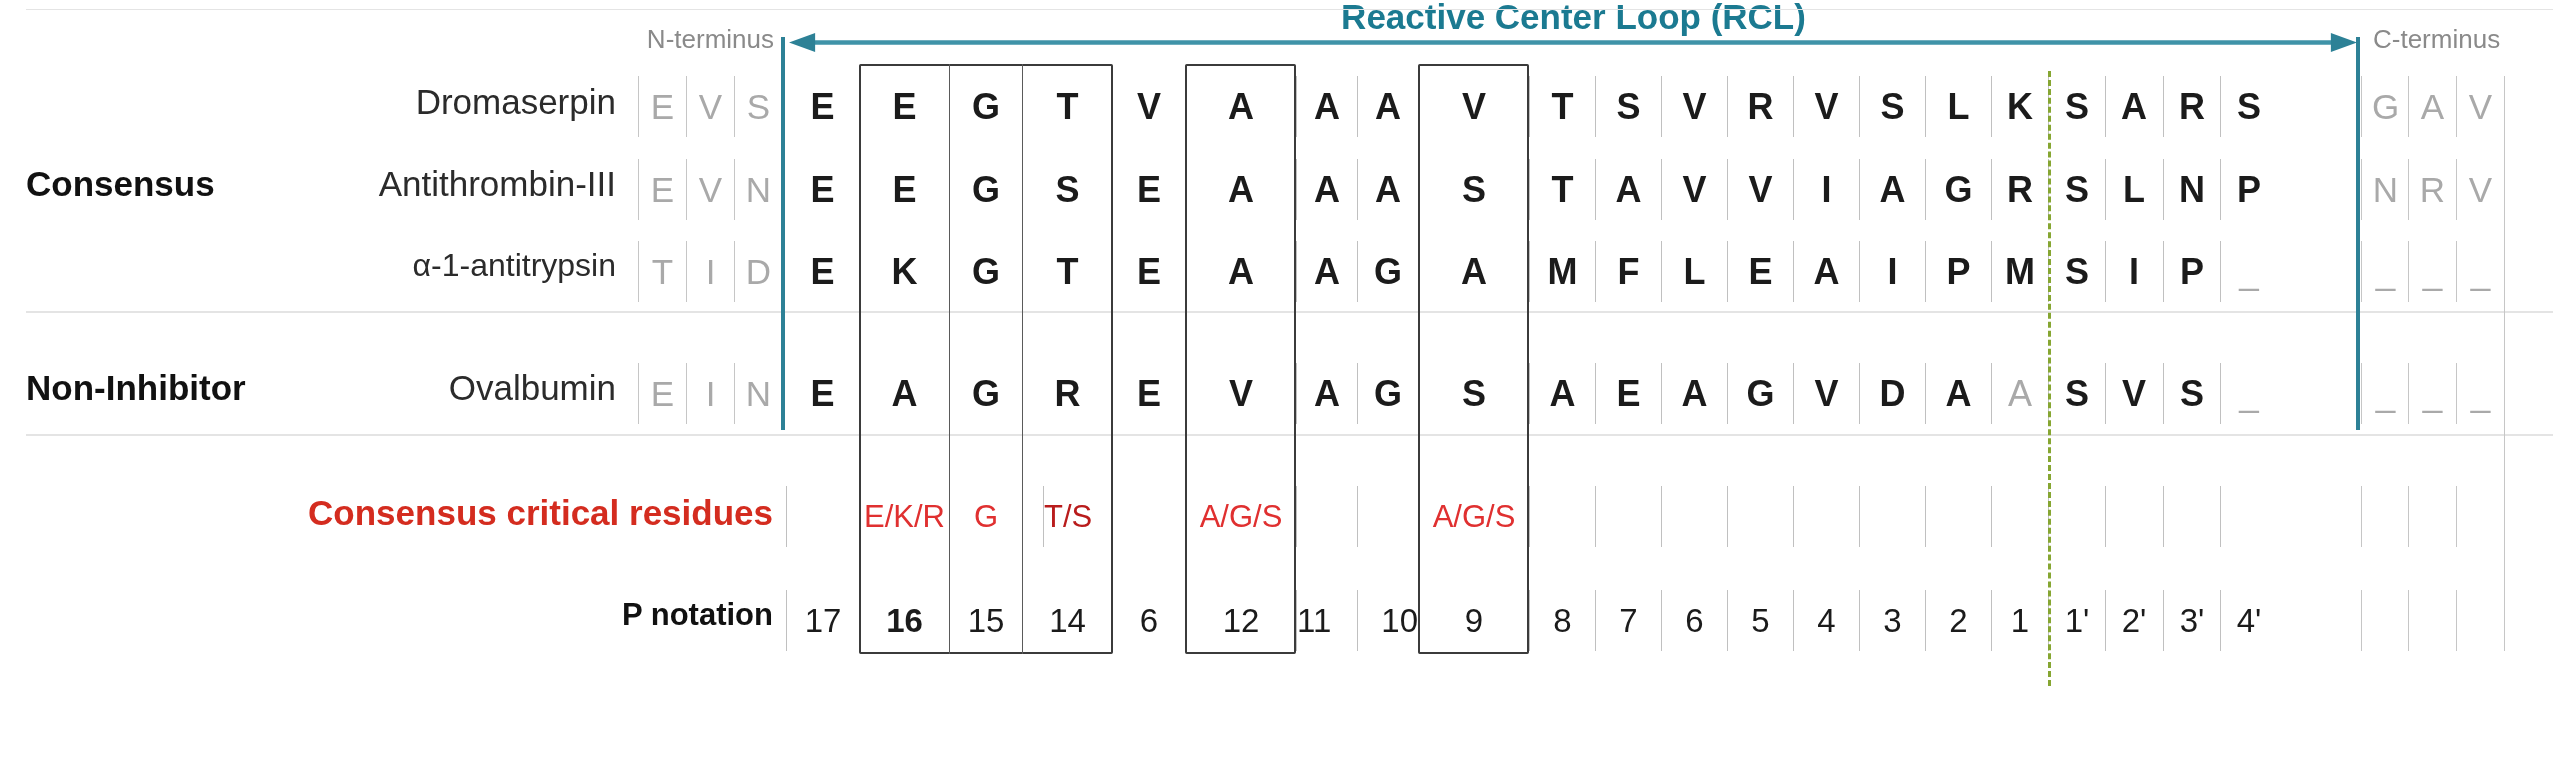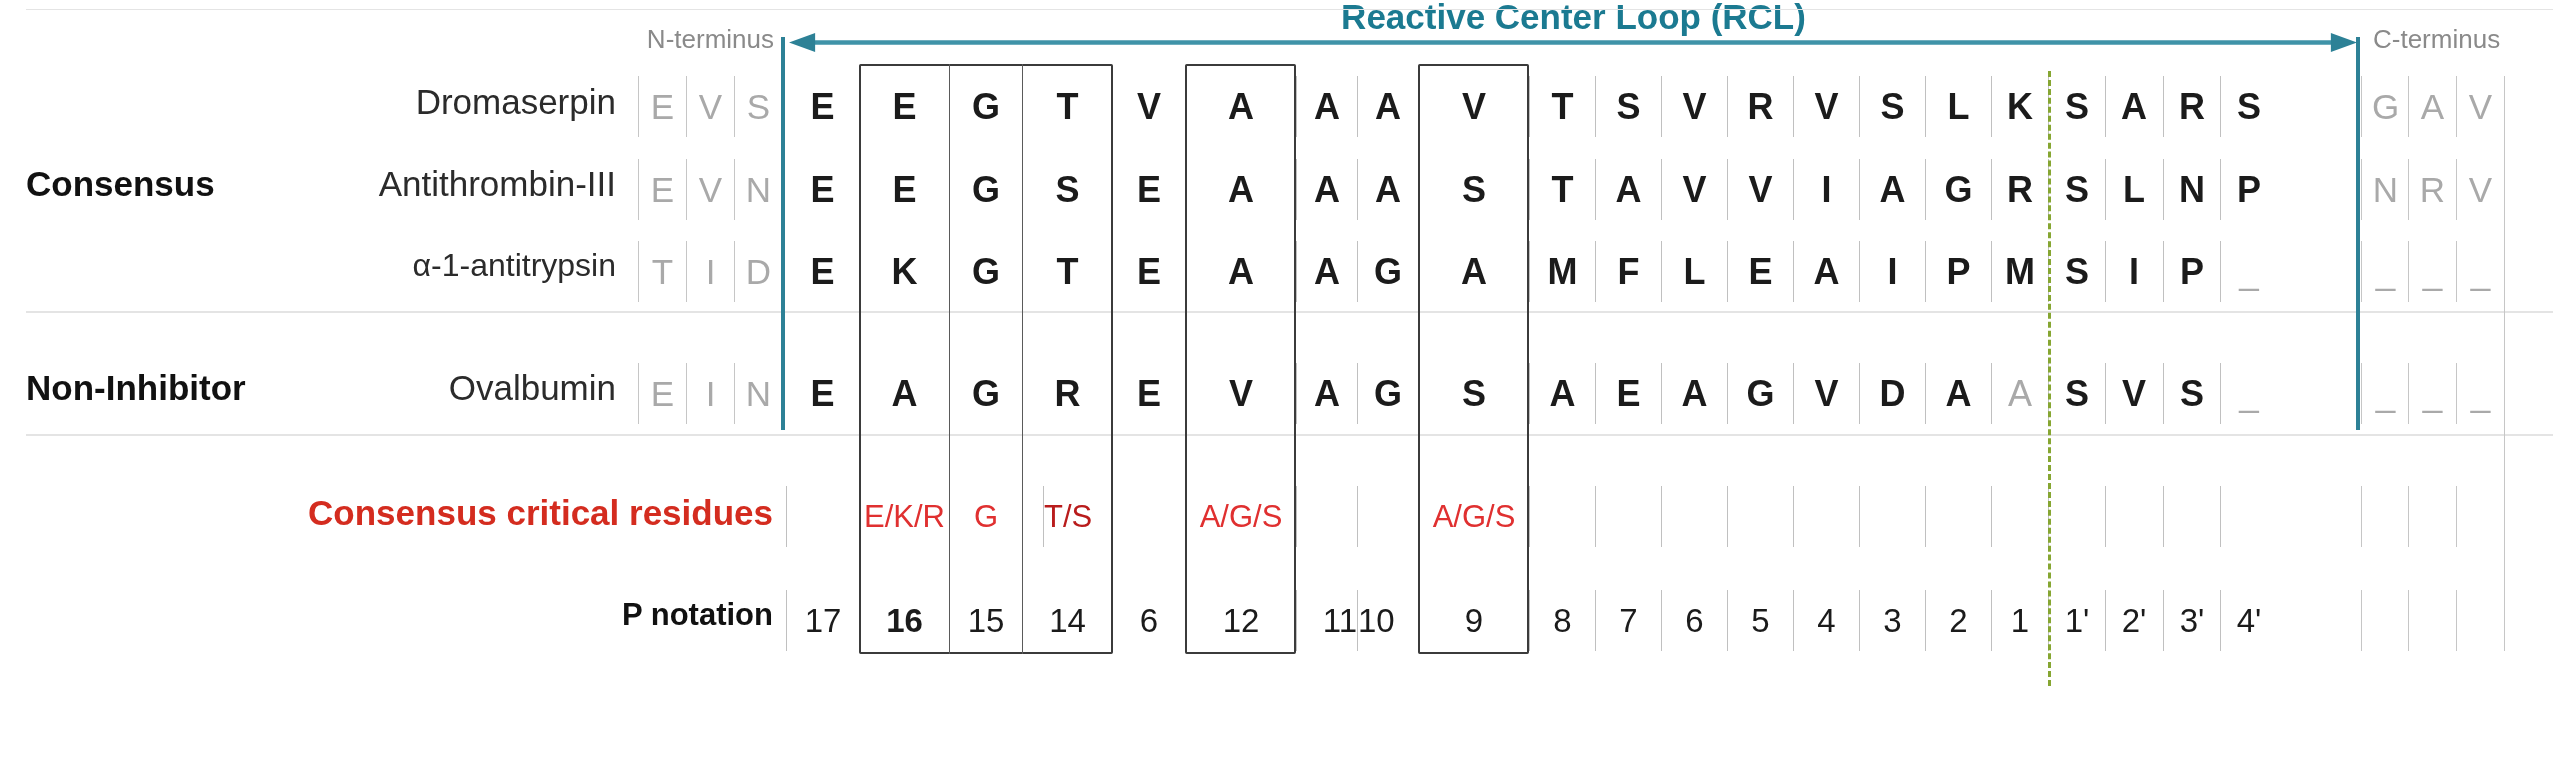--- a/index.html
+++ b/index.html
@@ -293,22 +293,22 @@
     <div style="position: absolute; left: 2105px; top: 486px; width: 57px; height: 61px; line-height: 61px; text-align: center; font-size: 31px; color: rgb(224, 48, 48); border-left: 0.9px solid rgb(192, 192, 192);"></div>
     <div style="position: absolute; left: 2163px; top: 486px; width: 57px; height: 61px; line-height: 61px; text-align: center; font-size: 31px; color: rgb(224, 48, 48); border-left: 0.9px solid rgb(192, 192, 192);"></div>
     <div style="position: absolute; left: 2220px; top: 486px; width: 57px; height: 61px; line-height: 61px; text-align: center; font-size: 31px; color: rgb(224, 48, 48); border-left: 0.9px solid rgb(192, 192, 192);"></div>
     <div style="position: absolute; left: 0px; top: 597px; width: 773px; text-align: right; font-size: 31px; font-weight: bold; color: rgb(17, 17, 17);">P notation</div>
     <div style="position: absolute; left: 786px; top: 590px; width: 73px; height: 61px; line-height: 61px; text-align: center; font-size: 33px; color: rgb(27, 27, 27); border-left: 0.9px solid rgb(192, 192, 192);">17</div>
     <div style="position: absolute; left: 859px; top: 590px; width: 90px; height: 61px; line-height: 61px; text-align: center; font-size: 33px; color: rgb(27, 27, 27); border-left: 0.9px solid rgb(192, 192, 192); font-weight: bold;">16</div>
     <div style="position: absolute; left: 949px; top: 590px; width: 73px; height: 61px; line-height: 61px; text-align: center; font-size: 33px; color: rgb(27, 27, 27); border-left: 0.9px solid rgb(192, 192, 192);">15</div>
     <div style="position: absolute; left: 1022px; top: 590px; width: 90px; height: 61px; line-height: 61px; text-align: center; font-size: 33px; color: rgb(27, 27, 27); border-left: 0.9px solid rgb(192, 192, 192);">14</div>
     <div style="position: absolute; left: 1112px; top: 590px; width: 73px; height: 61px; line-height: 61px; text-align: center; font-size: 33px; color: rgb(27, 27, 27); border-left: 0.9px solid rgb(192, 192, 192);">6</div>
     <div style="position: absolute; left: 1185px; top: 590px; width: 111px; height: 61px; line-height: 61px; text-align: center; font-size: 33px; color: rgb(27, 27, 27); border-left: 0.9px solid rgb(192, 192, 192);">12</div>
-    <div style="position: absolute; left: 1296px; top: 590px; width: 61px; height: 61px; line-height: 61px; text-align: right; font-size: 33px; color: rgb(27, 27, 27); border-left: 0.9px solid rgb(192, 192, 192);">11</div>
-    <div style="position: absolute; left: 1357px; top: 590px; width: 61px; height: 61px; line-height: 61px; text-align: left; font-size: 33px; color: rgb(27, 27, 27); border-left: 0.9px solid rgb(192, 192, 192);">10</div>
+    <div style="position: absolute; left: 1296px; top: 590px; width: 61px; height: 61px; line-height: 61px; text-align: left; font-size: 33px; color: rgb(27, 27, 27); border-left: 0.9px solid rgb(192, 192, 192);">11</div>
+    <div style="position: absolute; left: 1357px; top: 590px; width: 61px; height: 61px; line-height: 61px; text-align: right; font-size: 33px; color: rgb(27, 27, 27); border-left: 0.9px solid rgb(192, 192, 192);">10</div>
     <div style="position: absolute; left: 1418px; top: 590px; width: 111px; height: 61px; line-height: 61px; text-align: center; font-size: 33px; color: rgb(27, 27, 27); border-left: 0.9px solid rgb(192, 192, 192);">9</div>
     <div style="position: absolute; left: 1529px; top: 590px; width: 66px; height: 61px; line-height: 61px; text-align: center; font-size: 33px; color: rgb(27, 27, 27); border-left: 0.9px solid rgb(192, 192, 192);">8</div>
     <div style="position: absolute; left: 1595px; top: 590px; width: 66px; height: 61px; line-height: 61px; text-align: center; font-size: 33px; color: rgb(27, 27, 27); border-left: 0.9px solid rgb(192, 192, 192);">7</div>
     <div style="position: absolute; left: 1661px; top: 590px; width: 66px; height: 61px; line-height: 61px; text-align: center; font-size: 33px; color: rgb(27, 27, 27); border-left: 0.9px solid rgb(192, 192, 192);">6</div>
     <div style="position: absolute; left: 1727px; top: 590px; width: 66px; height: 61px; line-height: 61px; text-align: center; font-size: 33px; color: rgb(27, 27, 27); border-left: 0.9px solid rgb(192, 192, 192);">5</div>
     <div style="position: absolute; left: 1793px; top: 590px; width: 66px; height: 61px; line-height: 61px; text-align: center; font-size: 33px; color: rgb(27, 27, 27); border-left: 0.9px solid rgb(192, 192, 192);">4</div>
     <div style="position: absolute; left: 1859px; top: 590px; width: 66px; height: 61px; line-height: 61px; text-align: center; font-size: 33px; color: rgb(27, 27, 27); border-left: 0.9px solid rgb(192, 192, 192);">3</div>
     <div style="position: absolute; left: 1925px; top: 590px; width: 66px; height: 61px; line-height: 61px; text-align: center; font-size: 33px; color: rgb(27, 27, 27); border-left: 0.9px solid rgb(192, 192, 192);">2</div>
     <div style="position: absolute; left: 1991px; top: 590px; width: 57px; height: 61px; line-height: 61px; text-align: center; font-size: 33px; color: rgb(27, 27, 27); border-left: 0.9px solid rgb(192, 192, 192);">1</div>
     <div style="position: absolute; left: 2048px; top: 590px; width: 57px; height: 61px; line-height: 61px; text-align: center; font-size: 33px; color: rgb(27, 27, 27); border-left: 0.9px solid rgb(192, 192, 192);">1'</div>

